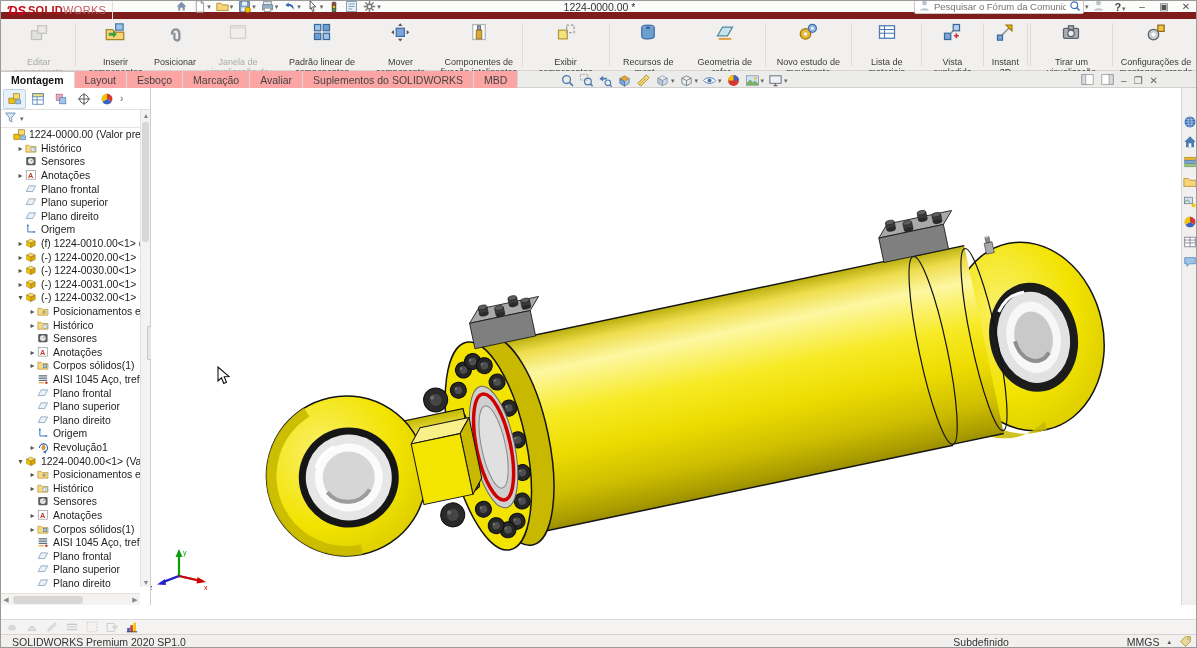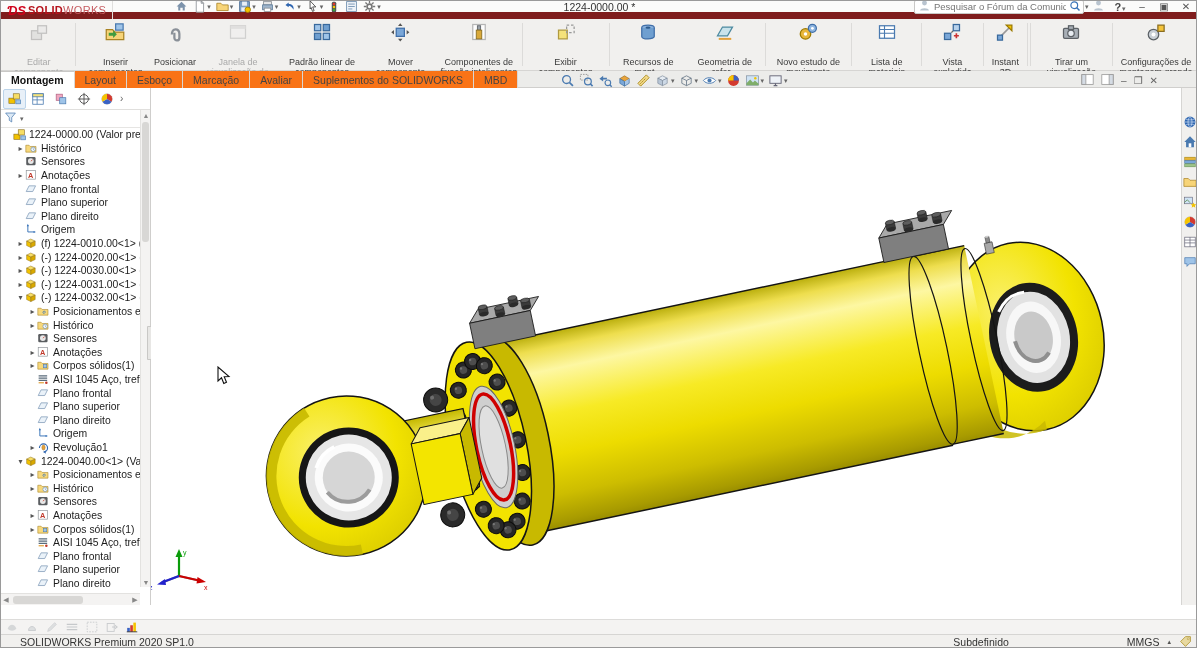--- a/index.html
+++ b/index.html
@@ -22,21 +22,21 @@
 
 #ribbon{position:absolute;left:0;top:18px;width:1197px;height:52px;background:#f1f0ee;border-bottom:1px solid #d6d5d3;display:flex;align-items:stretch;padding-left:2px}
 .rbtn{display:flex;flex-direction:column;align-items:center;justify-content:flex-start;padding:3px 3px 1px;max-width:84px;min-width:40px;text-align:center;border-radius:2px}
 .rbtn .ric{height:20px;display:flex;align-items:center;justify-content:center}
 .rbtn .rlb{font-size:9px;line-height:1.08;color:#3a3a3a;margin-top:16px}
 .rbtn.disabled .rlb{color:#aaa}
 .rbtn.disabled svg{filter:grayscale(1);opacity:.45}
 .rsep{width:1px;background:#dcdbd9;margin:4px 1px}
 
 #tabrow{position:absolute;left:0;top:70px;width:1197px;height:17px;background:#ececea;border-bottom:1px solid #d0cfcd;display:flex;}
-.ctab{height:17px;display:flex;align-items:center;padding:0 10px;font-size:10.5px;color:#444;border-right:1px solid #d8d7d5;background:#f97316}
+.ctab{height:17px;display:flex;align-items:center;padding:0 10px;font-size:10.5px;color:#444;border-right:1px solid #d8d7d5;background:#fca5a5}
 .ctab.active{background:#fff;font-weight:bold;color:#111;border-top:1px solid #c9c8c6}
 #headsup{position:absolute;left:558,top:72px}
 #headsup{position:absolute;left:558px;top:72px;display:flex;align-items:center;gap:2px}
 .hbtn{display:flex;align-items:center;padding:0 1px}
 #docwin{position:absolute;right:38px;top:72px;display:flex;align-items:center;gap:7px;color:#666;font-size:10px}
 
 #main{position:absolute;left:0;top:87px;width:1197px;height:517px}
 
 #panel{position:absolute;left:0;top:0;width:150px;height:517px;background:#fff;border-right:1px solid #cfcecc}
 #paneltabs{display:flex;align-items:center;height:22px;border-bottom:1px solid #e0dfdd;padding-left:2px}
@@ -67,21 +67,21 @@
 #sheetnav{display:flex;align-items:center;margin-left:40px;gap:1px}
 .snav{width:12px;height:11px;background:#e2e1df;border:1px solid #c9c8c6;color:#999;font-size:6px;display:flex;align-items:center;justify-content:center}
 .stab{height:14px;display:flex;align-items:center;padding:0 12px;font-size:10px;color:#444;border-right:1px solid #d0cfcd;background:#e4e3e1}
 .stab.active{background:#fff;font-weight:bold;color:#000}
 
 #markuprow{position:absolute;left:0;top:618px;width:1197px;height:15px;background:#f4f3f2;border-top:1px solid #dddcda;display:flex;align-items:center;gap:6px;padding-left:4px}
 .mbtn{display:flex;align-items:center;opacity:.5}
 .mbtn.colored{opacity:1}
 
 #statusbar{position:absolute;left:0;top:633px;width:1197px;height:15px;background:#f1f0ee;border-top:1px solid #d6d5d3;display:flex;align-items:center;font-size:10.5px;color:#333}
-#status-left{padding-left:19px}
+#status-left{padding-left:11px}
 #status-right{margin-left:auto;display:flex;align-items:center;gap:8px;padding-right:6px}
 #status-state{margin-right:110px}
 </style>
 </head>
 <body>
 
 <div id="app">
 
   <div id="titlebar">
     <div id="logo">

